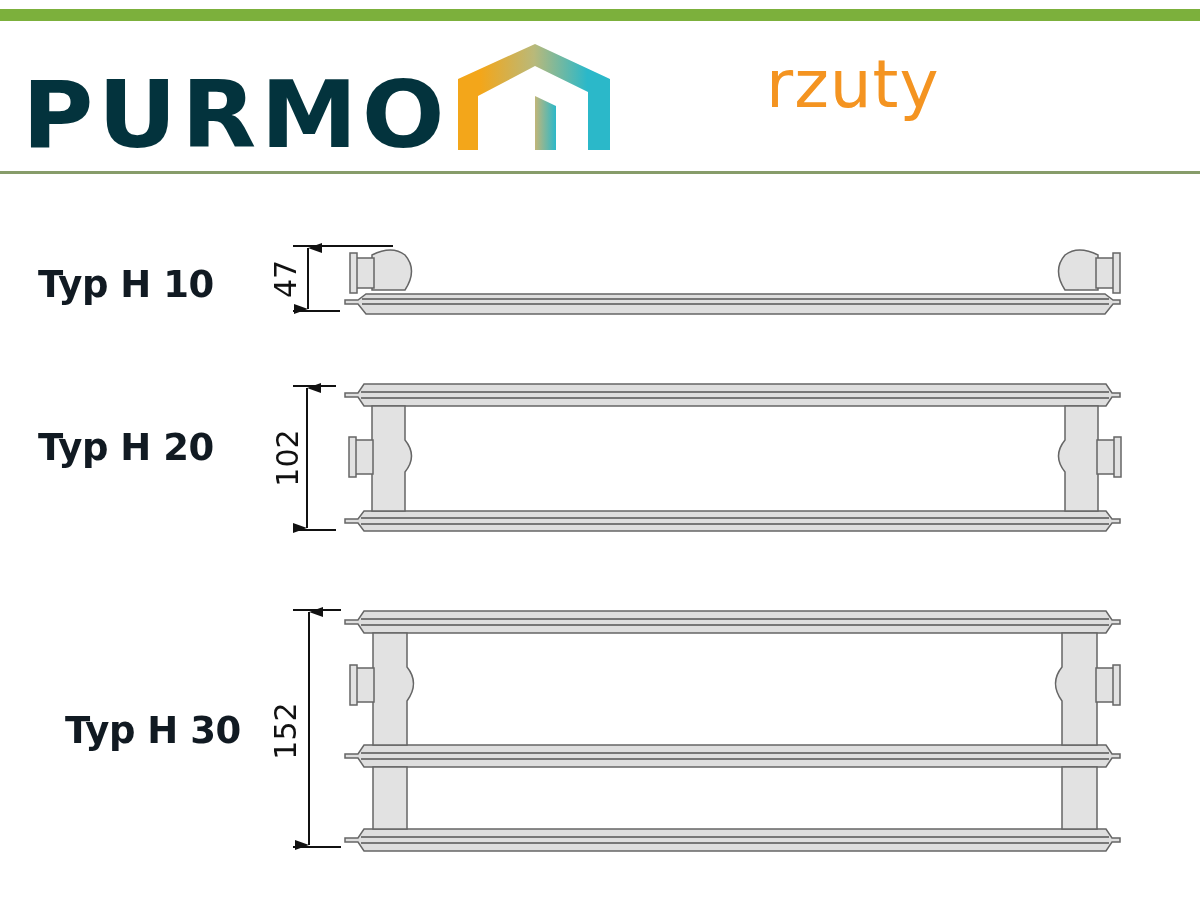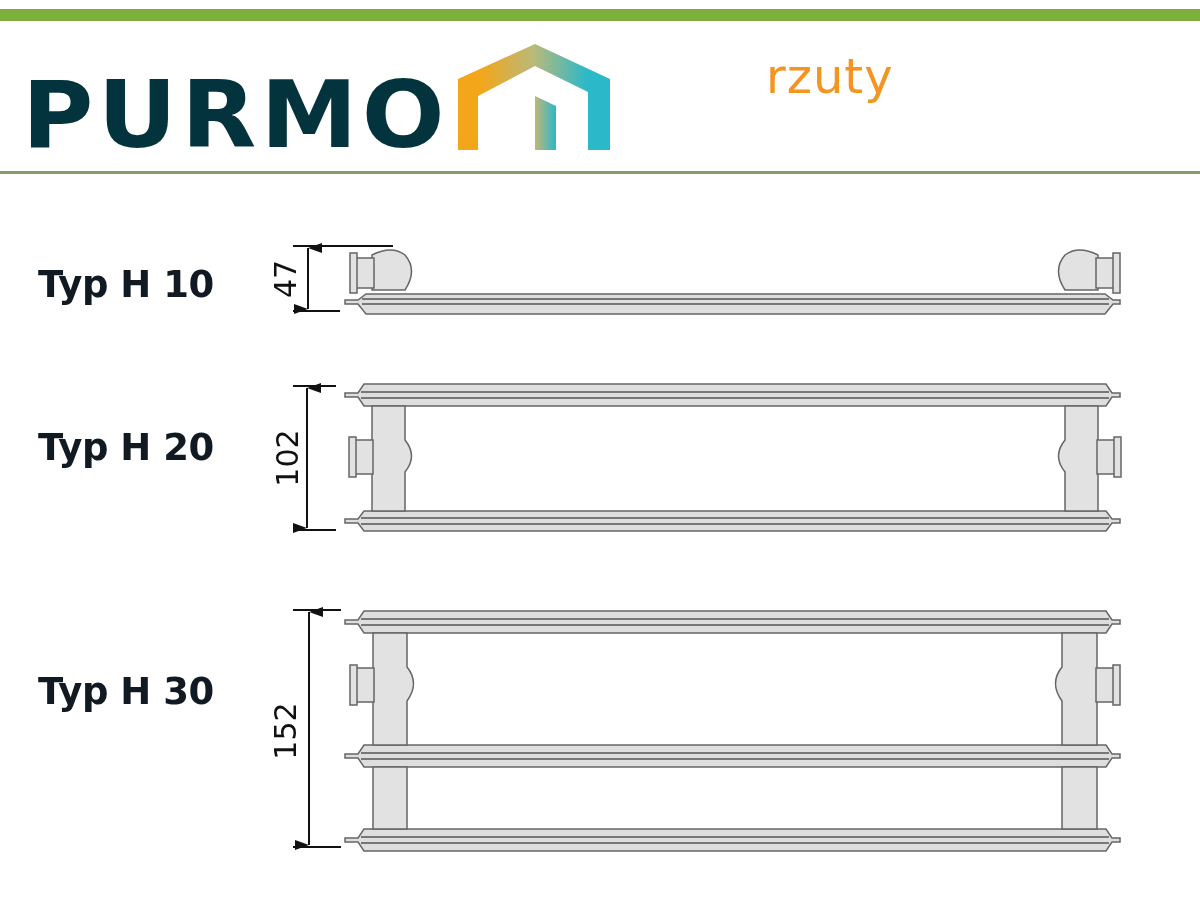--- a/index.html
+++ b/index.html
@@ -1,21 +1,21 @@
 <!DOCTYPE html>
 <html><head>
 <meta charset="utf-8">
 <style>
   html, body { margin: 0; padding: 0; background: #ffffff; }
   body { width: 1200px; height: 921px; position: relative; overflow: hidden; font-family: "DejaVu Sans", sans-serif; }
   .top-bar { position: absolute; left: 0; top: 9px; width: 1200px; height: 12px; background: #7cb03c; }
   .header-rule { position: absolute; left: 0; top: 171px; width: 1200px; height: 3px; background: #879c6a; }
   .brand { position: absolute; left: 22px; top: 70px; font-family: "DejaVu Sans", sans-serif; font-weight: bold; font-size: 92px; letter-spacing: 4px; color: #03333d; line-height: 1; transform: scaleX(1.06); transform-origin: left top; }
   .logo-house { position: absolute; left: 456px; top: 44px; width: 156px; height: 108px; }
-  .section-title { position: absolute; left: 766px; top: 52px; font-family: "DejaVu Sans", sans-serif; font-size: 48px; color: #f49421; line-height: 1; letter-spacing: 1px; }
+  .section-title { position: absolute; left: 766px; top: 52px; font-family: "DejaVu Sans", sans-serif; font-size: 66px; color: #f49421; line-height: 1; letter-spacing: 1px; }
   .type-label { position: absolute; left: 38px; font-family: "DejaVu Sans", sans-serif; font-weight: bold; font-size: 37px; color: #111a22; line-height: 1; letter-spacing: -0.5px; }
   .drawing { position: absolute; left: 0; top: 0; width: 1200px; height: 921px; }
   .dim-text { font-family: "DejaVu Sans", sans-serif; font-size: 30px; fill: #111; }
 </style>
 </head>
 <body>
 
 <div class="top-bar"></div>
 
 <div class="brand">PURMO</div>
@@ -35,21 +35,21 @@
   <polygon points="2,35 79,0 154,35 154,106 132,106 132,48 79,22 22,52 22,106 2,106" fill="url(#hg)"></polygon>
   <polygon points="79,52 100,62 100,106 79,106" fill="url(#hg2)"></polygon>
 </svg>
 
 <div class="section-title">rzuty</div>
 
 <div class="header-rule"></div>
 
 <div class="type-label" style="top:266px;">Typ H 10</div>
 <div class="type-label" style="top:429px;">Typ H 20</div>
-<div class="type-label" style="top:673px;">Typ H 30</div>
+<div class="type-label" style="top:712px;margin-left:27px;">Typ H 30</div>
 
 <svg class="drawing" viewBox="0 0 1200 921">
   <defs>
     <marker id="arrUp" markerWidth="10" markerHeight="14" refX="5" refY="0" orient="auto-start-reverse" markerUnits="userSpaceOnUse">
       <path d="M0,14 L5,0 L10,14 Z" fill="#111"></path>
     </marker>
   </defs>
 
   <g>
 

